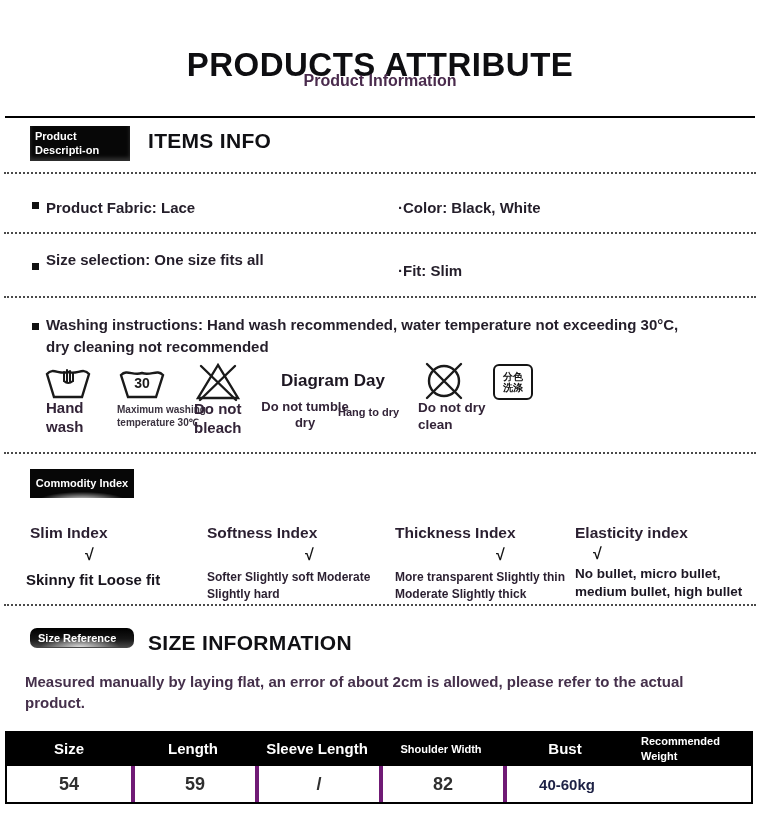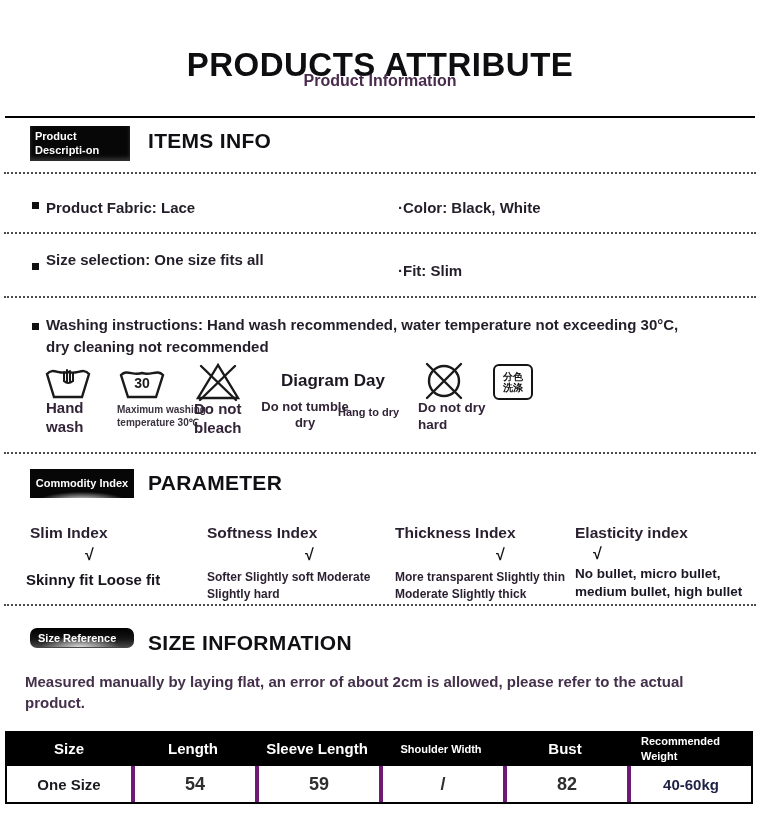--- a/index.html
+++ b/index.html
@@ -138,31 +138,30 @@
   <div class="care-label cl-bleach">Do not bleach</div>
 
   <div class="care-label cl-diagram">Diagram Day</div>
   <div class="care-label cl-tumble">Do not tumble dry</div>
   <div class="care-label cl-hang">Hang to dry</div>
 
   <svg class="care care-icon ci-dryclean" width="50" height="42" viewBox="0 0 50 42">
     <circle cx="25" cy="21" r="15"></circle>
     <path d="M8,4 L42,38 M42,4 L8,38"></path>
   </svg>
-  <div class="care-label cl-dryclean">Do not dry hard</div>
+  <div class="care-label cl-dryclean">Do not dry clean</div>
 
   <div class="care-icon ci-colorsep">
     <span>分色</span>
     <span>洗涤</span>
   </div>
 
   <div class="dotted d4"></div>
 
   <div class="badge badge2">Commodity Index</div>
-  <h2 class="h2 h2-2">PARAMETER</h2>
 
   <div class="p-title pt1">Slim Index</div>
   <div class="p-title pt2">Softness Index</div>
   <div class="p-title pt3">Thickness Index</div>
   <div class="p-title pt4">Elasticity index</div>
 
   <div class="p-check pc1">√</div>
   <div class="p-check pc2">√</div>
   <div class="p-check pc3">√</div>
   <div class="p-check pc4">√</div>
@@ -184,21 +183,20 @@
   <div class="size-table">
     <div class="t-head">
       <div class="th-cell">Size</div>
       <div class="th-cell">Length</div>
       <div class="th-cell">Sleeve Length</div>
       <div class="th-cell th-small">Shoulder Width</div>
       <div class="th-cell">Bust</div>
       <div class="th-cell th-small th-left">Recommended Weight</div>
     </div>
     <div class="t-body">
-      <div class="tb-cell tb-size">One Size</div>
       <div class="tb-cell">54</div>
       <div class="tb-cell">59</div>
       <div class="tb-cell">/</div>
       <div class="tb-cell">82</div>
       <div class="tb-cell tb-weight">40-60kg</div>
     </div>
   </div>
 
 </div>
 

